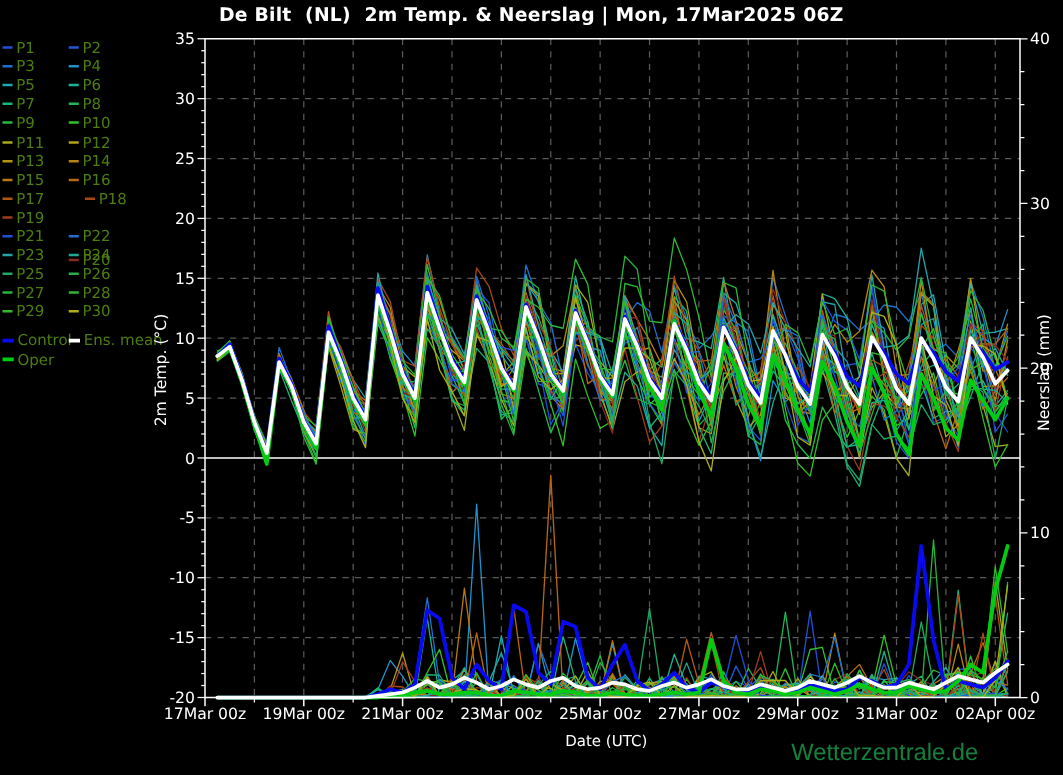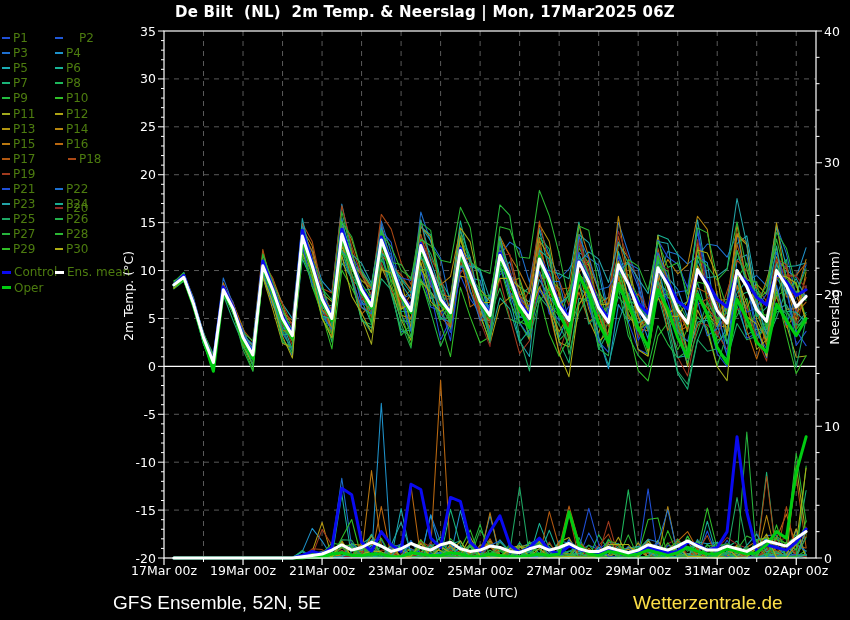--- a/index.html
+++ b/index.html
@@ -13,35 +13,35 @@
   .lg-line.thick{height:3px;width:9px;}
   .lg-label{font-size:12px;color:#4d7c0f;line-height:14px;white-space:pre;}
   svg{position:absolute;left:0;top:0;}
   text{fill:#fff;font-family:"DejaVu Sans",sans-serif;}
   .ticklab{font-size:12.5px;}
   .axtitle{font-size:12.5px;}
   .xlab{font-size:12px;}
   #footer-left{position:absolute;left:113px;top:592px;font-size:19px;
     font-family:"Liberation Sans",sans-serif;color:#fff;}
   #footer-right{position:absolute;left:633px;top:592px;font-size:19px;
-    font-family:"Liberation Sans",sans-serif;color:#fde047;}
+    font-family:"Liberation Sans",sans-serif;color:#15803d;}
 </style>
 </head>
 <body>
 
 <div id="page">
 
   <div id="title">De Bilt  (NL)  2m Temp. &amp; Neerslag | Mon, 17Mar2025 06Z</div>
 
   <div id="legend">
       <div class="lg-row" style="left: 0px; top: 0px;">
         <span class="lg-line" style="background: rgb(32, 80, 216);"></span>
         <span class="lg-label">P1</span>
       </div>
-      <div class="lg-row" style="left: 53px; top: 0px; gap: 13px;">
+      <div class="lg-row" style="left: 53px; top: 0px;">
         <span class="lg-line" style="background: rgb(32, 88, 216);"></span>
         <span class="lg-label">P2</span>
       </div>
       <div class="lg-row" style="left: 0px; top: 15.1px;">
         <span class="lg-line" style="background: rgb(30, 112, 208);"></span>
         <span class="lg-label">P3</span>
       </div>
       <div class="lg-row" style="left: 53px; top: 15.1px;">
         <span class="lg-line" style="background: rgb(30, 146, 202);"></span>
         <span class="lg-label">P4</span>
@@ -384,15 +384,14 @@
         <text x="824" y="167.25" text-anchor="start" class="ticklab">30</text>
         <text x="824" y="299" text-anchor="start" class="ticklab">20</text>
         <text x="824" y="430.75" text-anchor="start" class="ticklab">10</text>
         <text x="824" y="562.5" text-anchor="start" class="ticklab">0</text>
       </g>
     <text class="axtitle" x="133" y="296" text-anchor="middle" transform="rotate(-90 133 296)">2m Temp. (°C)</text>
     <text class="axtitle" x="839" y="298" text-anchor="middle" transform="rotate(-90 839 298)">Neerslag (mm)</text>
     <text class="xlab" x="485" y="597" text-anchor="middle">Date (UTC)</text>
   </svg>
 
-  <div id="footer-left">GFS Ensemble, 52N, 5E</div>
   <div id="footer-right">Wetterzentrale.de</div>
 </div>
 
 </body></html>

